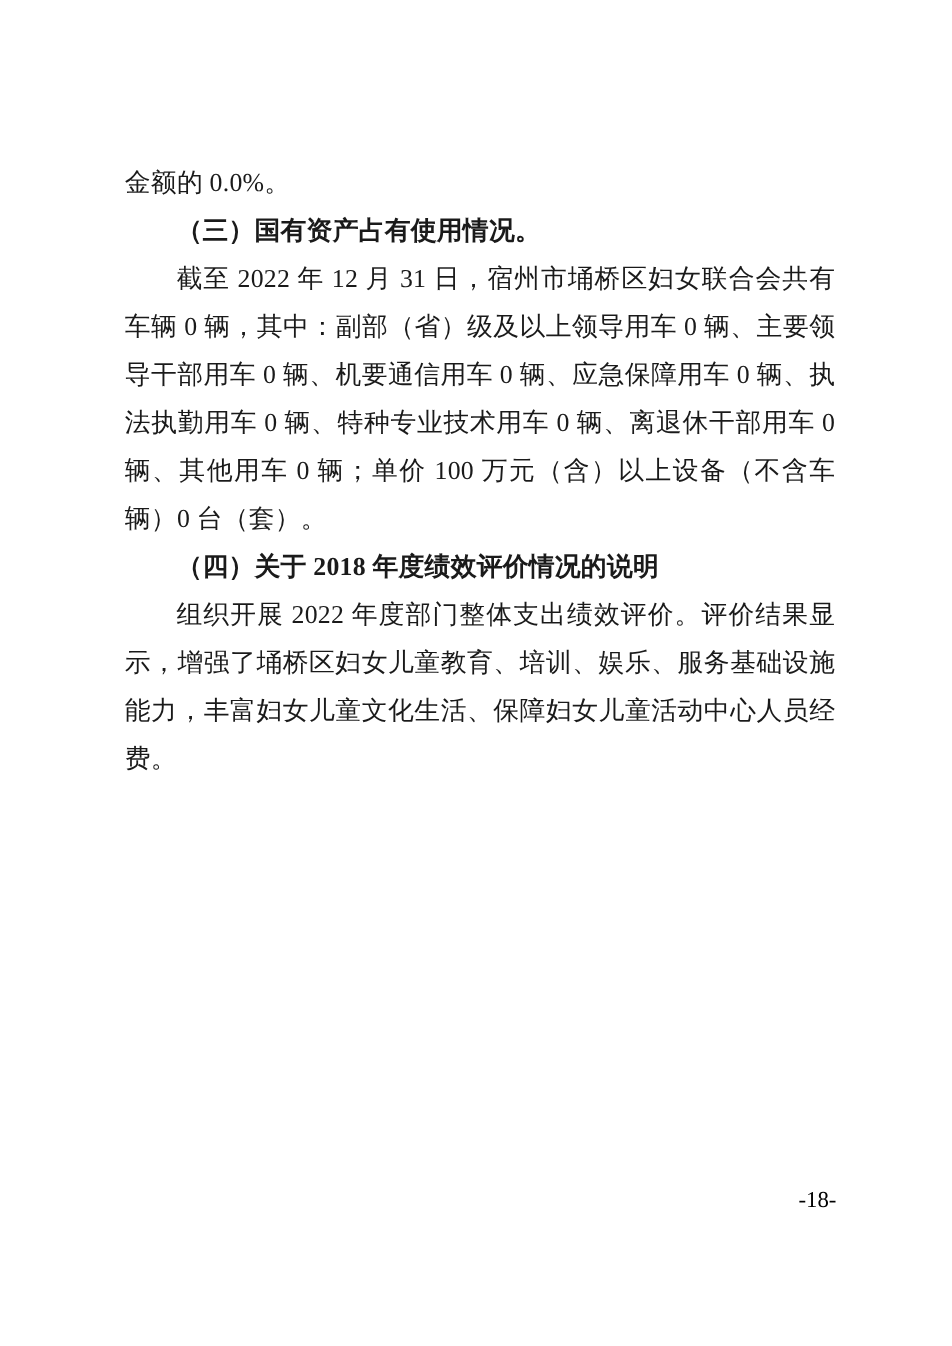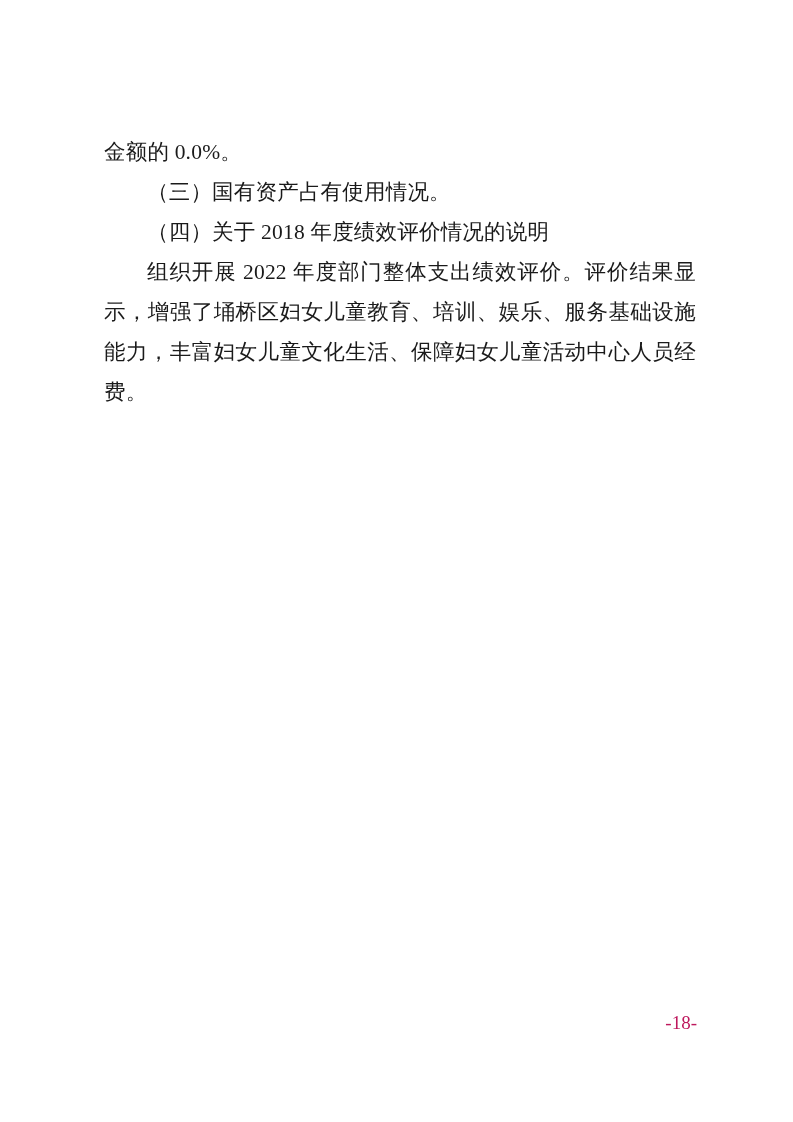--- a/index.html
+++ b/index.html
@@ -31,38 +31,39 @@
     line-height: 40px;
     text-align: justify;
     text-justify: inter-ideograph;
     letter-spacing: 0.2px;
   }
   p.indent {
     text-indent: 2em;
   }
   p.heading {
     text-indent: 2em;
-    font-weight: normal;
+    font-weight: bold;
   }
   p.cont {
     text-indent: 0;
   }
   .pagenum {
     position: absolute;
     right: 96px;
-    top: 1012px;
+    top: 990px;
     font-size: 19px;
     font-family: "Liberation Serif", "DejaVu Serif", serif;
-    color: #be185d;
+    color: #000000;
   }
 </style>
 </head>
 <body>
 
 <div class="page">
   <div class="content">
     <p class="cont">金额的 0.0%。</p>
     <p class="heading">（三）国有资产占有使用情况。</p>
+    <p class="indent">截至 2022 年 12 月 31 日，宿州市埇桥区妇女联合会共有车辆 0 辆，其中：副部（省）级及以上领导用车 0 辆、主要领导干部用车 0 辆、机要通信用车 0 辆、应急保障用车 0 辆、执法执勤用车 0 辆、特种专业技术用车 0 辆、离退休干部用车 0 辆、其他用车 0 辆；单价 100 万元（含）以上设备（不含车辆）0 台（套）。</p>
     <p class="heading">（四）关于 2018 年度绩效评价情况的说明</p>
     <p class="indent">组织开展 2022 年度部门整体支出绩效评价。评价结果显示，增强了埇桥区妇女儿童教育、培训、娱乐、服务基础设施能力，丰富妇女儿童文化生活、保障妇女儿童活动中心人员经费。</p>
   </div>
   <div class="pagenum">-18-</div>
 </div>
 
 </body></html>

